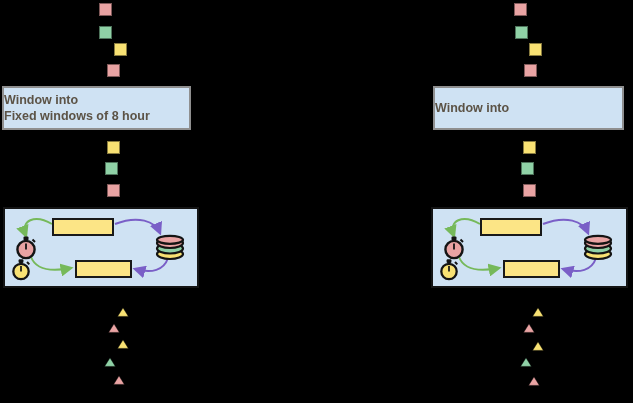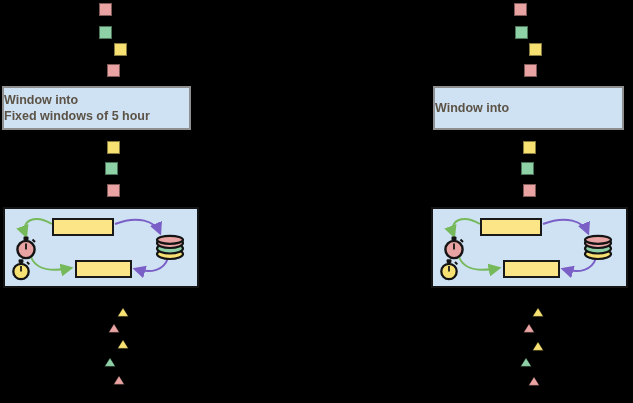--- a/index.html
+++ b/index.html
@@ -34,21 +34,21 @@
 
   <div id="in0">
       <div class="sq" style="background: rgb(233, 163, 163); position: absolute; left: 99px; top: 3px;"></div>
       <div class="sq" style="background: rgb(143, 209, 166); position: absolute; left: 99px; top: 26px;"></div>
       <div class="sq" style="background: rgb(248, 225, 115); position: absolute; left: 114px; top: 43px;"></div>
       <div class="sq" style="background: rgb(233, 163, 163); position: absolute; left: 107px; top: 64px;"></div>
     </div>
 
   <div class="window-box" id="win1" style="background: rgb(207, 226, 243); color: rgb(92, 83, 70);">
     <div>Window into</div>
-    <div>Fixed windows of 5 hour</div>
+    <div>Fixed windows of 8 hour</div>
   </div>
 
   <div id="out0">
       <div class="sq" style="background: rgb(248, 225, 115); position: absolute; left: 107px; top: 141px;"></div>
       <div class="sq" style="background: rgb(143, 209, 166); position: absolute; left: 105px; top: 162px;"></div>
       <div class="sq" style="background: rgb(233, 163, 163); position: absolute; left: 107px; top: 184px;"></div>
     </div>
 
   <div class="process-box" id="proc1" style="background: rgb(207, 226, 243);">
     <svg class="arrows" viewBox="0 0 192 77">

